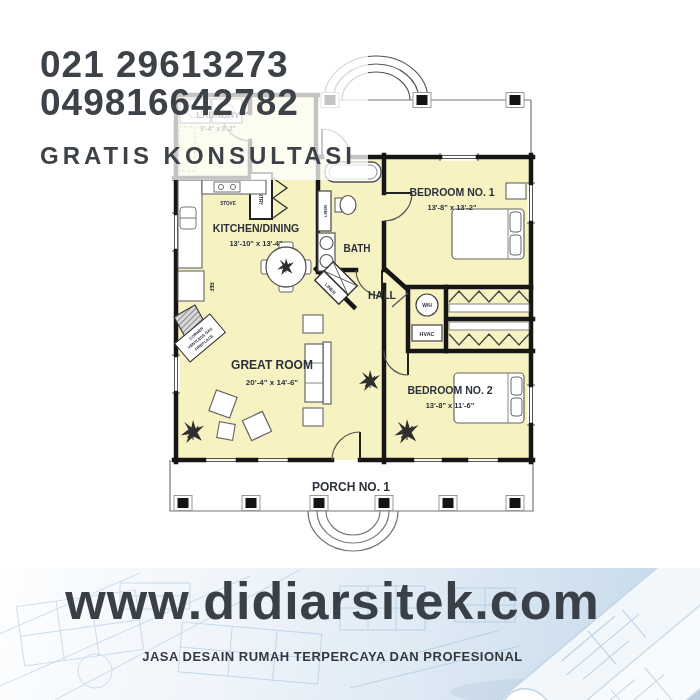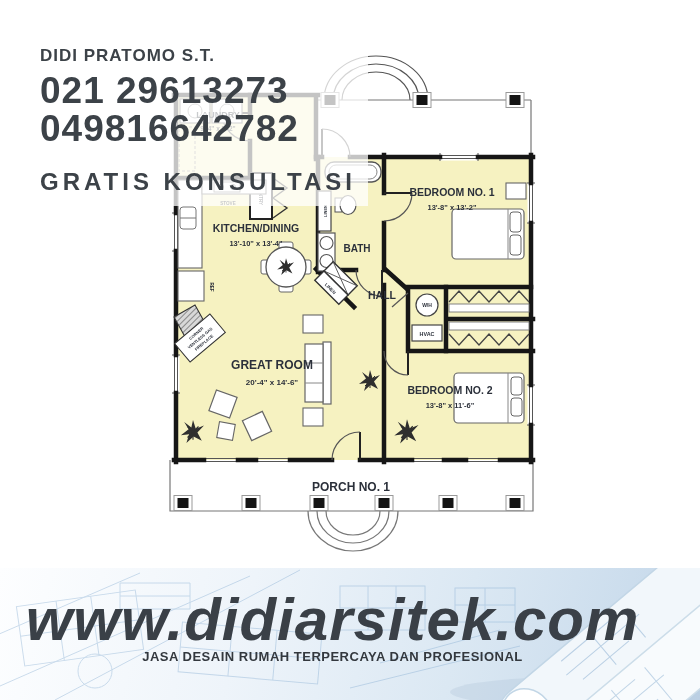--- a/index.html
+++ b/index.html
@@ -9,22 +9,22 @@
   .plan text{font-family:"Liberation Sans", sans-serif;fill:#2b303a;}
   .contact{position:absolute;left:32px;top:38px;z-index:3;background:rgba(255,255,255,0.75);
            padding:8px 12px 10px 8px;color:#3c4248;}
   .c-name{font-size:17px;font-weight:bold;letter-spacing:1px;margin-bottom:6px;}
   .c-phone{font-size:37px;font-weight:bold;letter-spacing:1px;line-height:1.04;}
   .c-tag{font-size:24px;font-weight:bold;letter-spacing:4px;margin-top:19px;}
   .banner{position:absolute;left:0;top:568px;width:700px;height:132px;z-index:2;overflow:hidden;
           background:linear-gradient(105deg,#fdfeff 0%,#eef4fa 35%,#dbe8f3 65%,#c2d6e9 100%);}
   .banner-bg{position:absolute;left:0;top:0;width:700px;height:132px;}
   .banner-textwrap{position:absolute;left:0;top:0;width:665px;height:132px;text-align:center;}
-  .site{position:absolute;left:0;top:22px;width:100%;font-size:60px;font-weight:bold;
-        color:#3a4047;letter-spacing:1px;line-height:1;font-style:italic;}
+  .site{position:absolute;left:0;top:7px;width:100%;font-size:52px;font-weight:bold;
+        color:#3a4047;letter-spacing:1px;line-height:1;}
   .slogan{position:absolute;left:0;top:81px;width:100%;font-size:13px;font-weight:bold;
         color:#33383e;letter-spacing:0.5px;}
 </style>
 </head>
 <body>
 
 <div class="canvas">
 
   <svg class="plan" viewBox="0 0 378 510">
     <defs>
@@ -247,21 +247,20 @@
       <text x="222" y="244" font-size="10.5">HALL</text>
       <text x="292" y="141" font-size="10.5">BEDROOM NO. 1</text>
       <text x="292" y="155" font-size="7.5">13'-8" x 13'-2"</text>
       <text x="290" y="339" font-size="10.5">BEDROOM NO. 2</text>
       <text x="290" y="353" font-size="7.5">13'-8" x 11'-6"</text>
       <text x="191" y="436" font-size="12">PORCH NO. 1</text>
     </g>
   </svg>
 
   <div class="contact">
-    <div class="c-name">DIDI PRATOMO S.T.</div>
     <div class="c-phone">021 29613273</div>
     <div class="c-phone">049816642782</div>
     <div class="c-tag">GRATIS KONSULTASI</div>
   </div>
 
   <div class="banner">
     <svg class="banner-bg" viewBox="0 0 700 132">
 
       <g stroke="#7fa8cf" stroke-width="1" fill="none" opacity="0.38">
         <path d="M0,118 L250,8 M55,132 L300,2 M-10,70 L140,5"></path>

